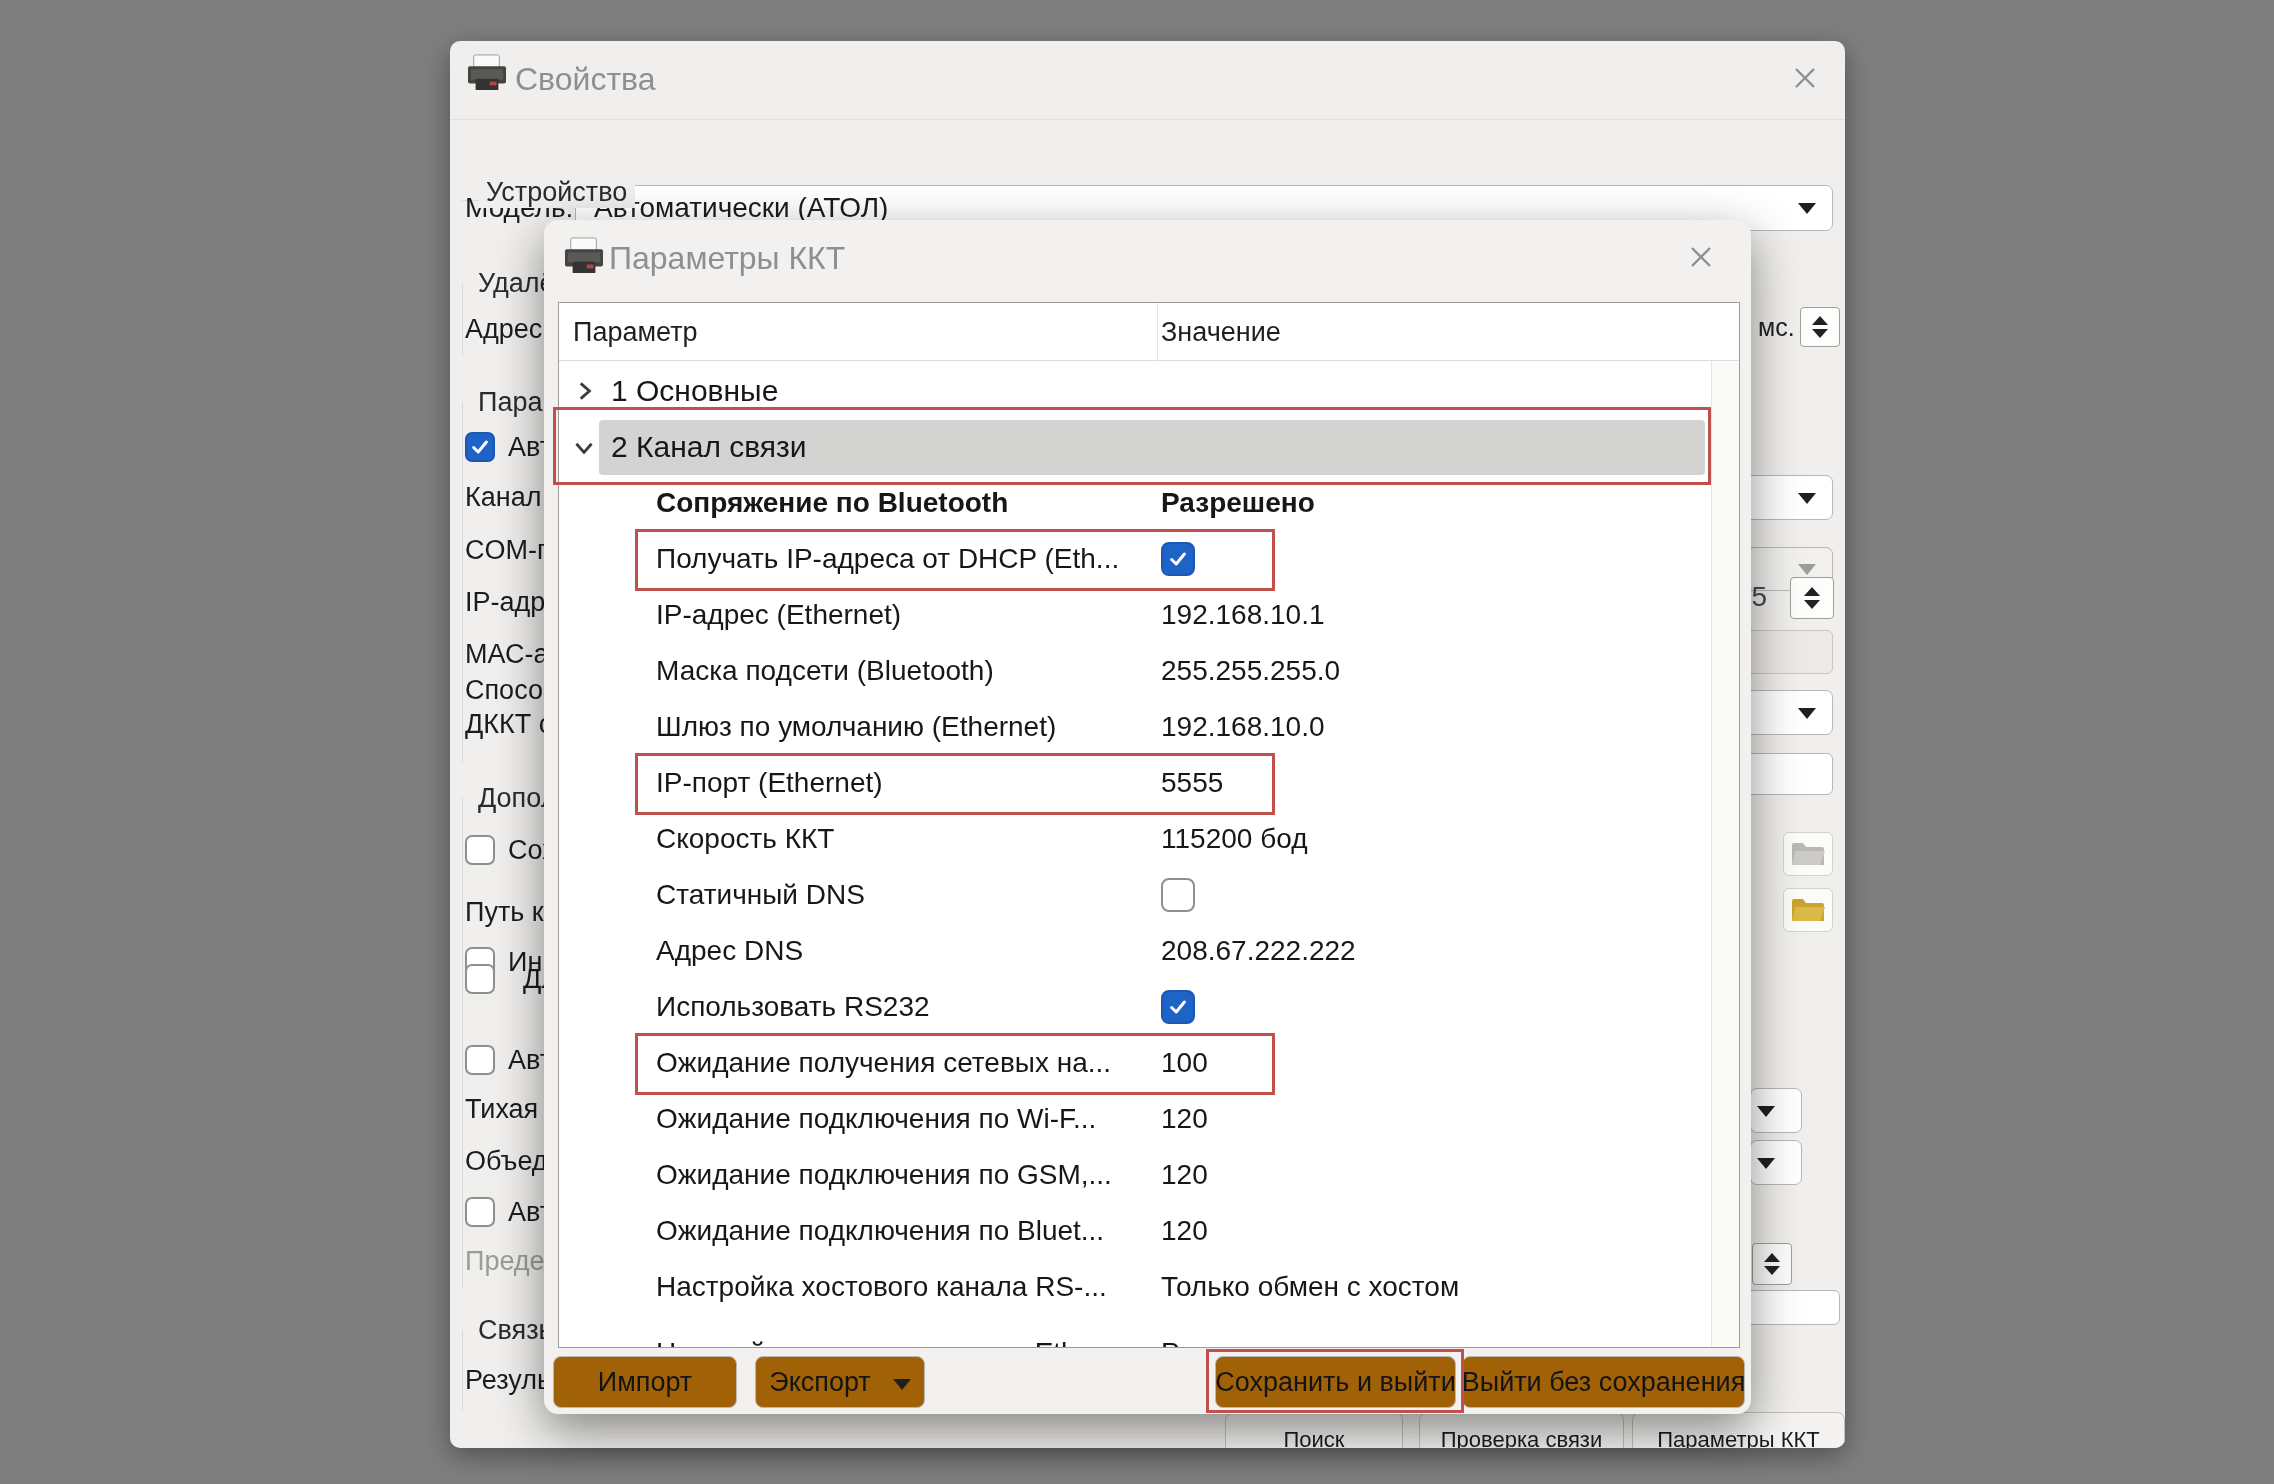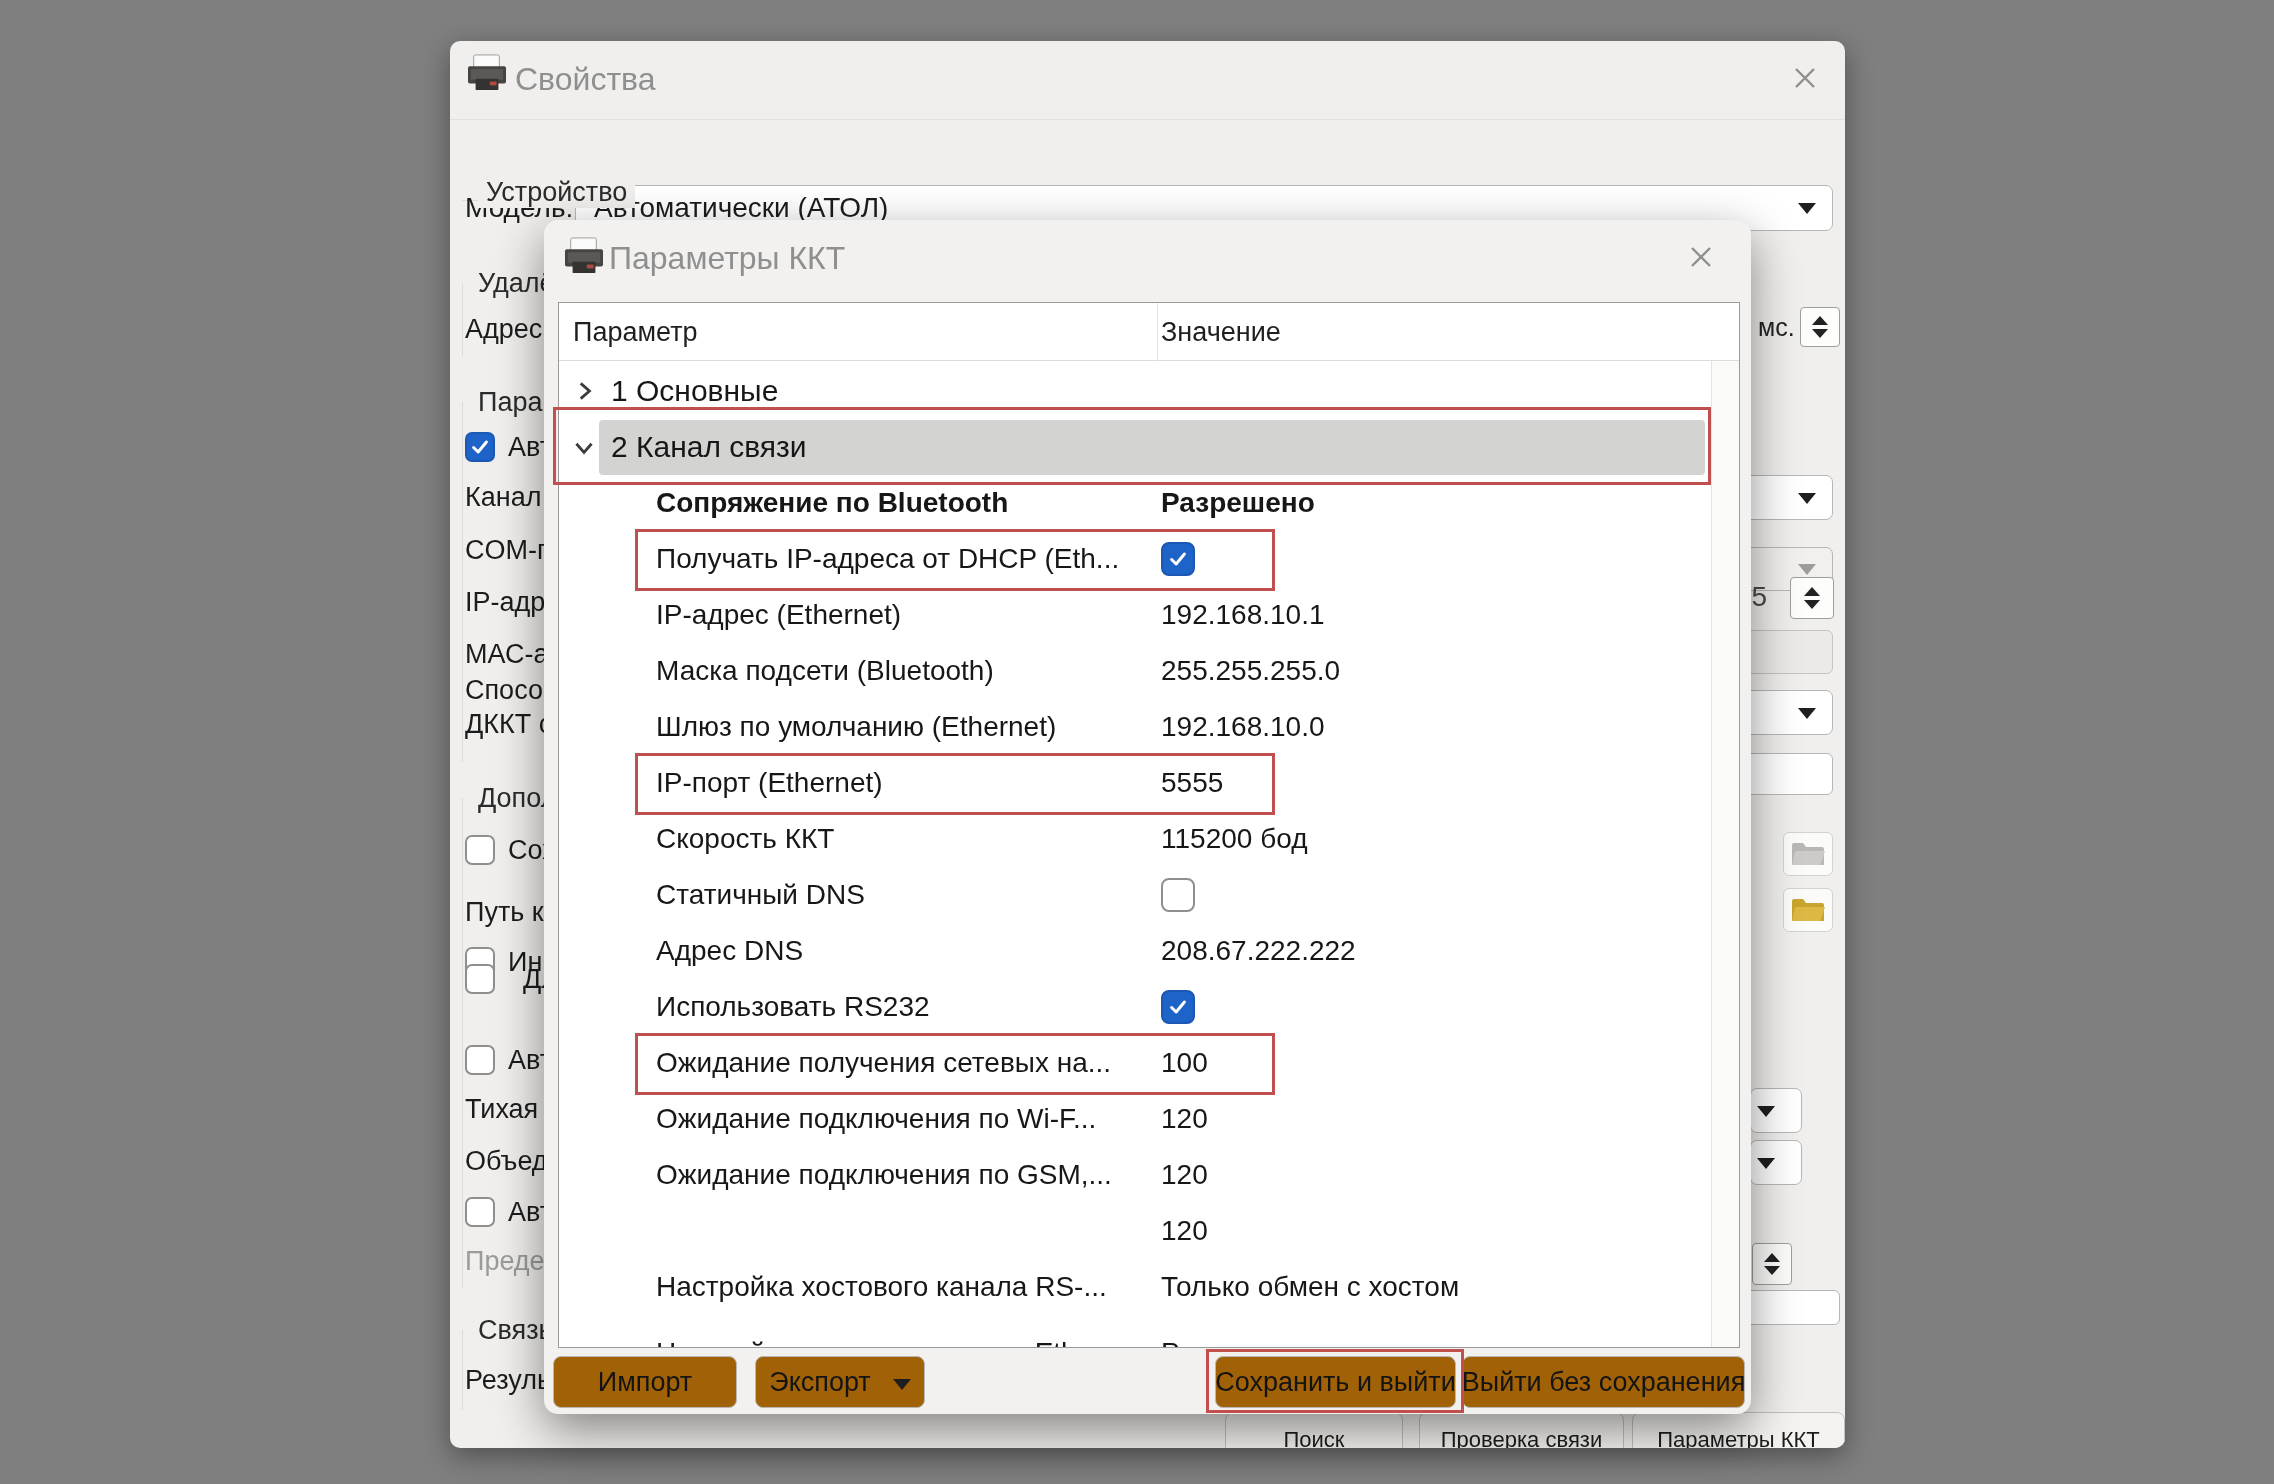--- a/index.html
+++ b/index.html
@@ -297,20 +297,21 @@
             </div>
             <div class="trow" style="top: 788px;">
               <div class="plabel">Ожидание подключения по Wi-F...</div>
               <div class="pvalue">120</div>
             </div>
             <div class="trow" style="top: 844px;">
               <div class="plabel">Ожидание подключения по GSM,...</div>
               <div class="pvalue">120</div>
             </div>
             <div class="trow" style="top: 900px;">
+              <div class="plabel">Ожидание подключения по Bluet...</div>
               <div class="pvalue">120</div>
             </div>
             <div class="trow" style="top: 956px;">
               <div class="plabel">Настройка хостового канала RS-...</div>
               <div class="pvalue">Только обмен с хостом</div>
             </div>
             <div class="trow" style="top: 1022px;">
               <div class="plabel">Настройки хостового канала Eth...</div>
               <div class="pvalue">Р...</div>
             </div>

